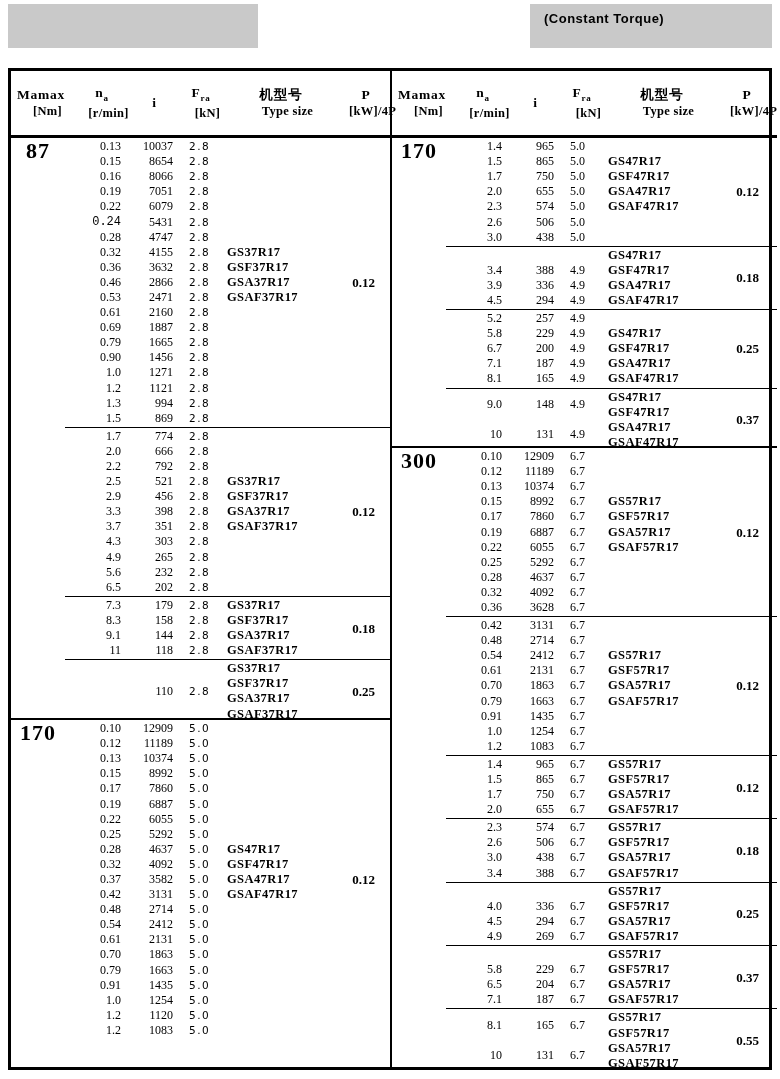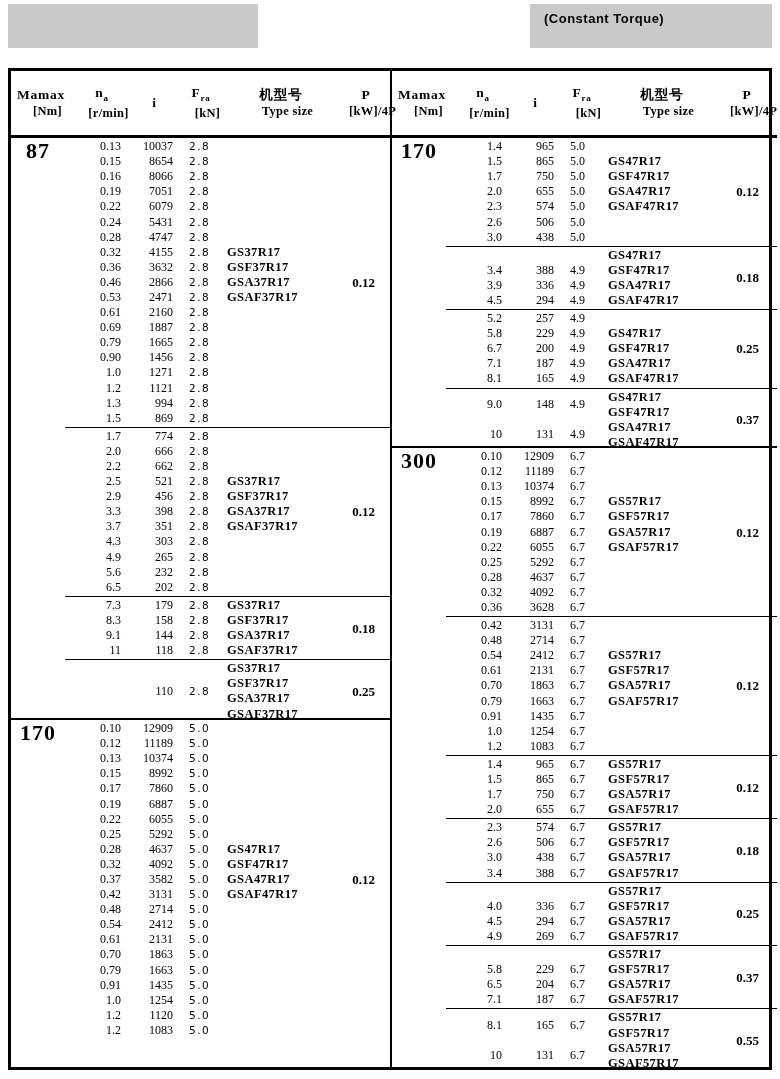--- a/index.html
+++ b/index.html
@@ -114,21 +114,21 @@
               <div class="cell c-fra" style="grid-row: 2;">2.8</div>
               <div class="cell c-na" style="grid-row: 3;">0.16</div>
               <div class="cell c-i" style="grid-row: 3;">8066</div>
               <div class="cell c-fra" style="grid-row: 3;">2.8</div>
               <div class="cell c-na" style="grid-row: 4;">0.19</div>
               <div class="cell c-i" style="grid-row: 4;">7051</div>
               <div class="cell c-fra" style="grid-row: 4;">2.8</div>
               <div class="cell c-na" style="grid-row: 5;">0.22</div>
               <div class="cell c-i" style="grid-row: 5;">6079</div>
               <div class="cell c-fra" style="grid-row: 5;">2.8</div>
-              <div class="cell c-na" style="grid-row: 6;">0.24</div>
+              <div class="cell c-na" style="grid-row: 6; font-family: Liberation Mono, monospace;">0.24</div>
               <div class="cell c-i" style="grid-row: 6;">5431</div>
               <div class="cell c-fra" style="grid-row: 6;">2.8</div>
               <div class="cell c-na" style="grid-row: 7;">0.28</div>
               <div class="cell c-i" style="grid-row: 7;">4747</div>
               <div class="cell c-fra" style="grid-row: 7;">2.8</div>
               <div class="cell c-na" style="grid-row: 8;">0.32</div>
               <div class="cell c-i" style="grid-row: 8;">4155</div>
               <div class="cell c-fra" style="grid-row: 8;">2.8</div>
               <div class="cell c-type" style="grid-row: 8;">GS37R17</div>
               <div class="cell c-na" style="grid-row: 9;">0.36</div>
@@ -170,21 +170,21 @@
               <div class="cell c-p" style="grid-row: 1 / span 19;">0.12</div>
             </div>
             <div class="block">
               <div class="cell c-na" style="grid-row: 1;">1.7</div>
               <div class="cell c-i" style="grid-row: 1;">774</div>
               <div class="cell c-fra" style="grid-row: 1;">2.8</div>
               <div class="cell c-na" style="grid-row: 2;">2.0</div>
               <div class="cell c-i" style="grid-row: 2;">666</div>
               <div class="cell c-fra" style="grid-row: 2;">2.8</div>
               <div class="cell c-na" style="grid-row: 3;">2.2</div>
-              <div class="cell c-i" style="grid-row: 3;">662</div>
+              <div class="cell c-i" style="grid-row: 3;">792</div>
               <div class="cell c-fra" style="grid-row: 3;">2.8</div>
               <div class="cell c-na" style="grid-row: 4;">2.5</div>
               <div class="cell c-i" style="grid-row: 4;">521</div>
               <div class="cell c-fra" style="grid-row: 4;">2.8</div>
               <div class="cell c-type" style="grid-row: 4;">GS37R17</div>
               <div class="cell c-na" style="grid-row: 5;">2.9</div>
               <div class="cell c-i" style="grid-row: 5;">456</div>
               <div class="cell c-fra" style="grid-row: 5;">2.8</div>
               <div class="cell c-type" style="grid-row: 5;">GSF37R17</div>
               <div class="cell c-na" style="grid-row: 6;">3.3</div>

